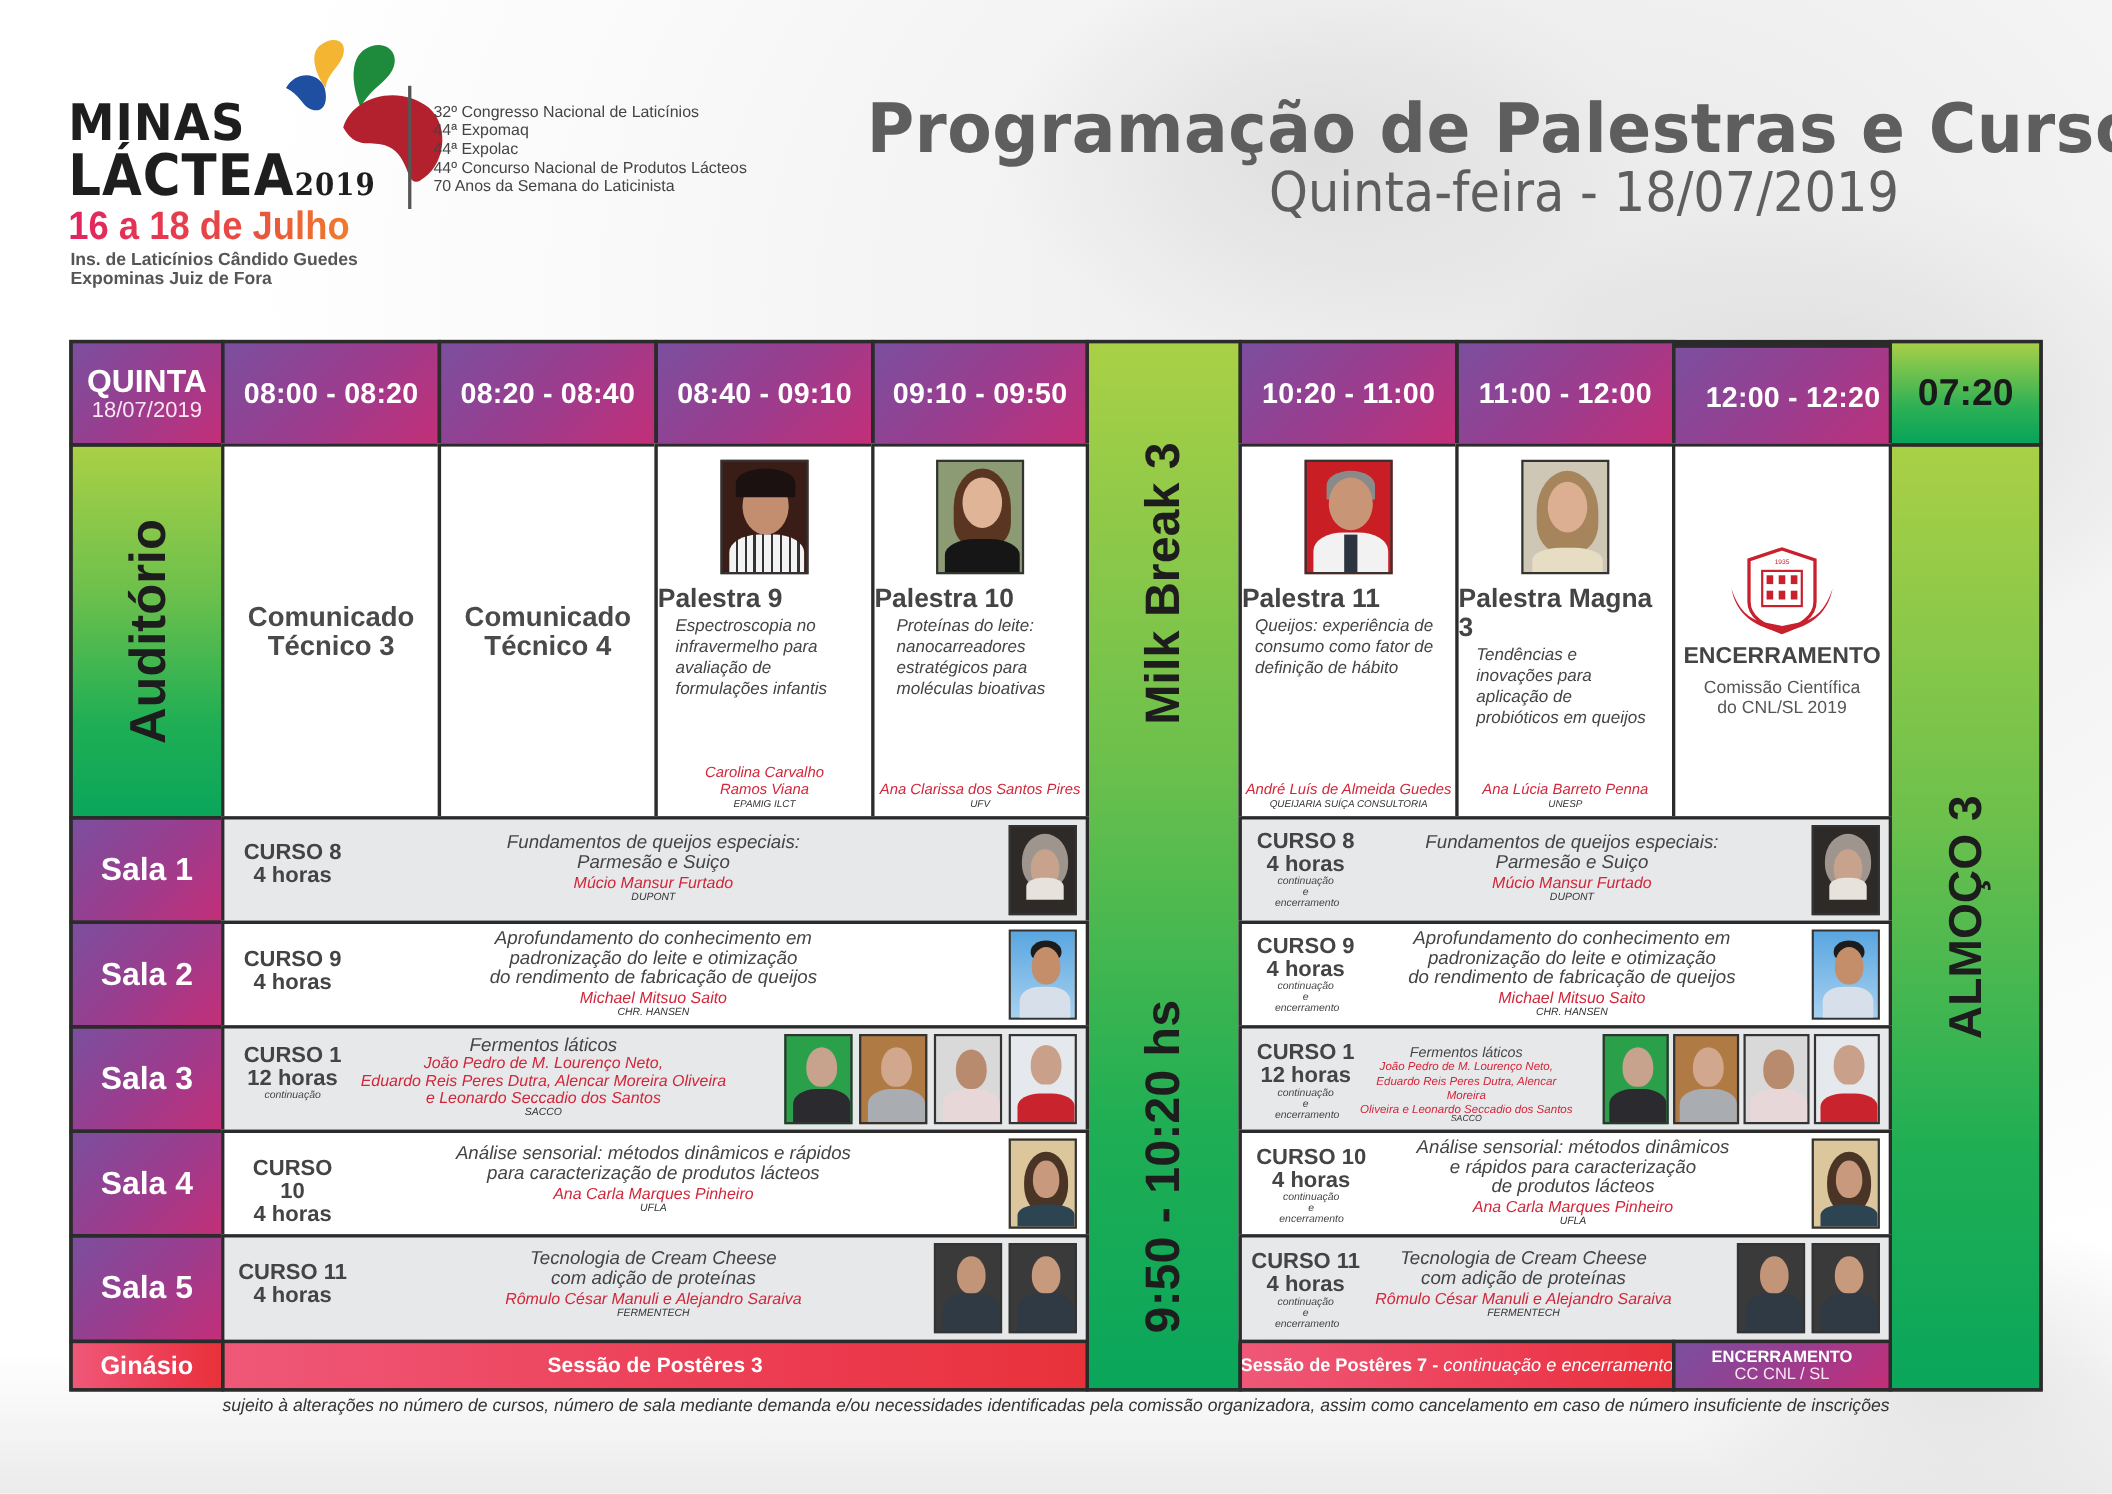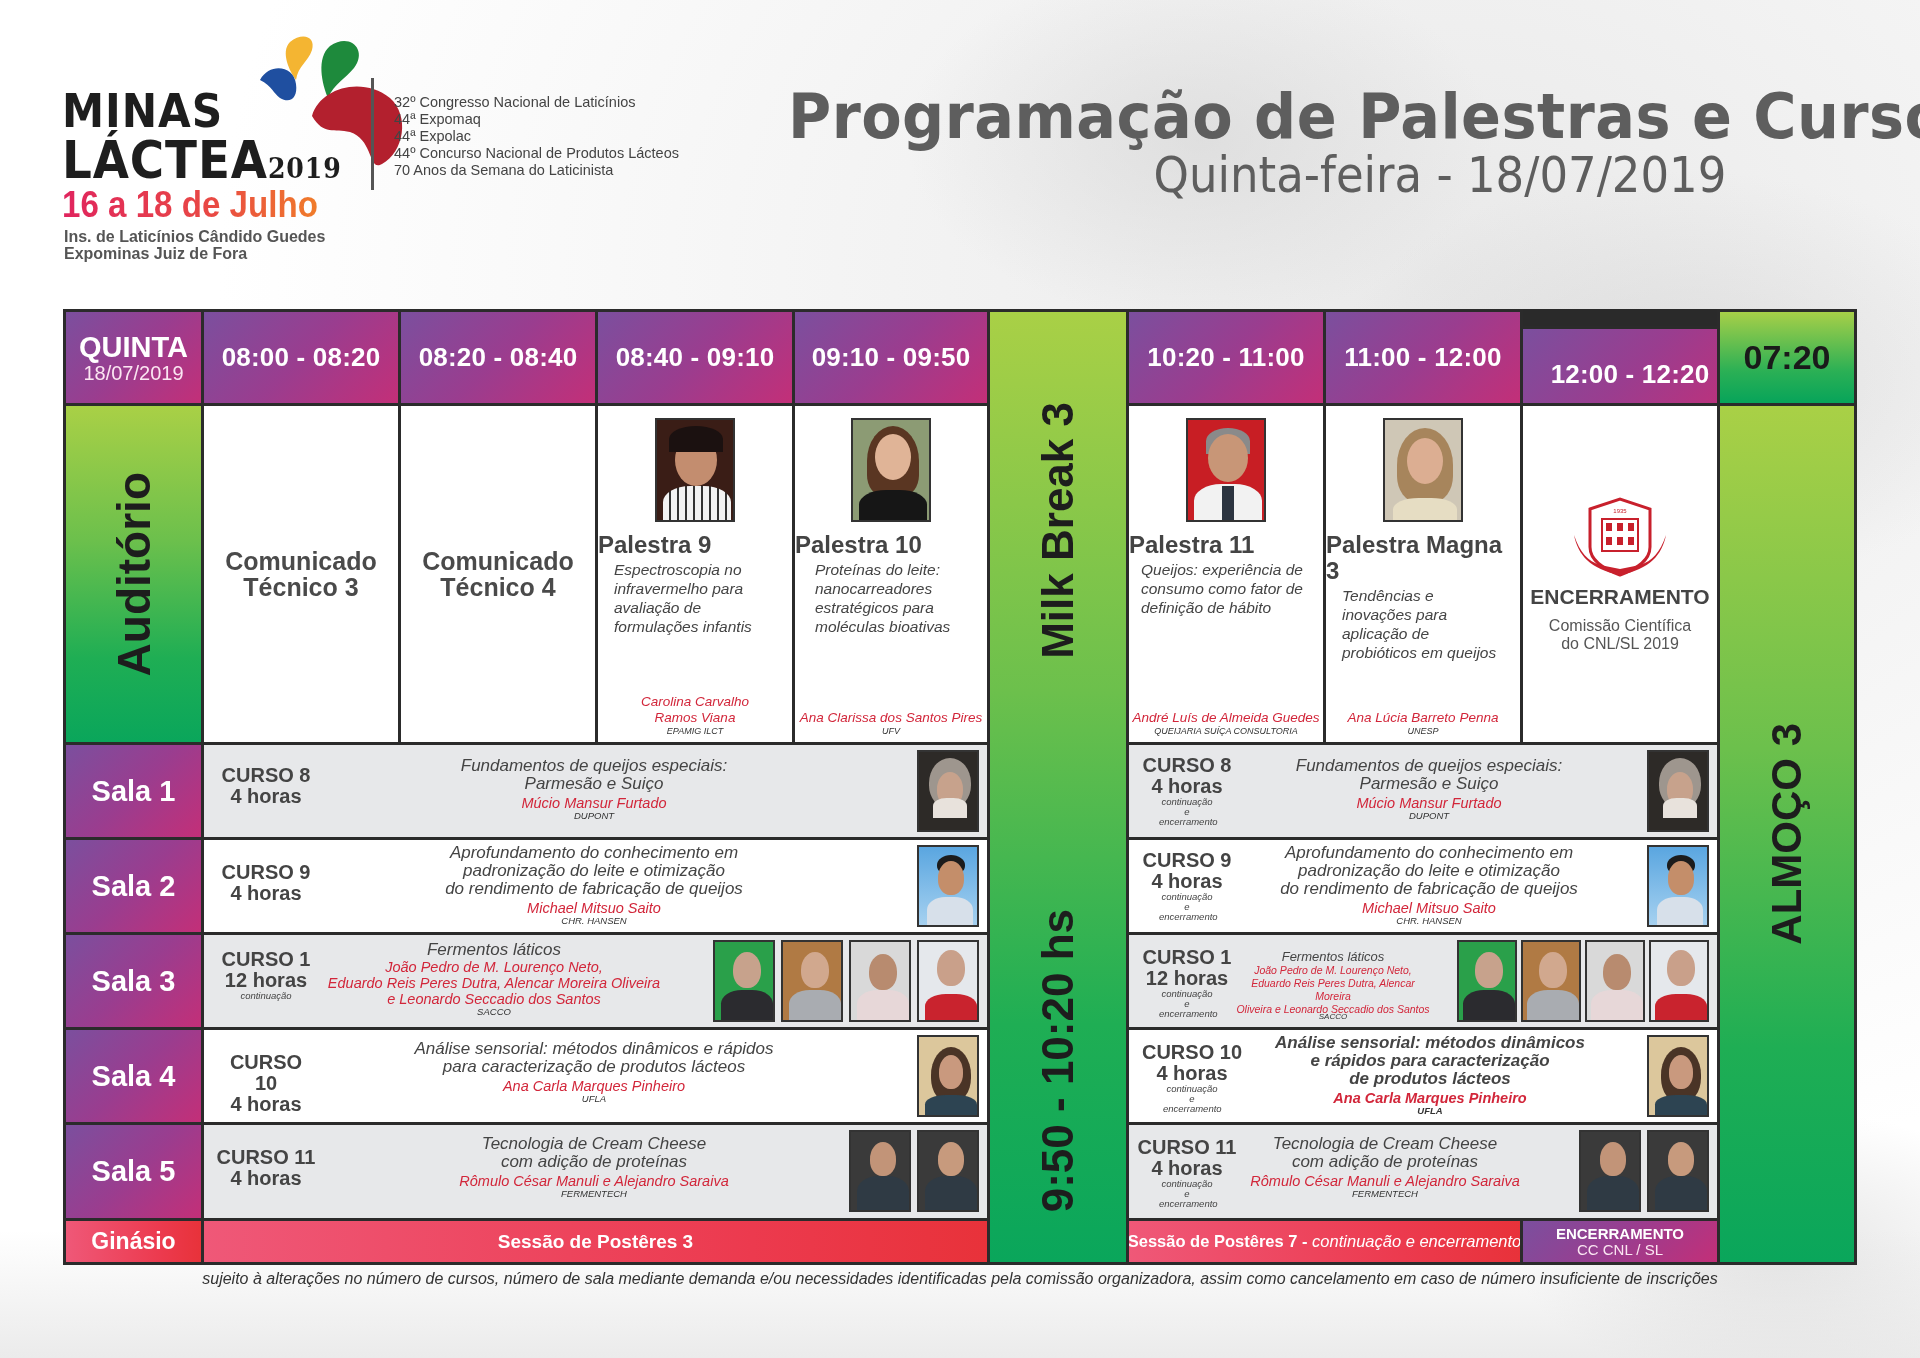--- a/index.html
+++ b/index.html
@@ -178,21 +178,21 @@
   </div>
   <div class="cell purple flex-c" style="left:729px;top:0;width:198px;height:97px;">
     <div class="hdr-time">09:10 - 09:50</div>
   </div>
   <div class="cell purple flex-c" style="left:1063px;top:0;width:200px;height:97px;">
     <div class="hdr-time">10:20 - 11:00</div>
   </div>
   <div class="cell purple flex-c" style="left:1260px;top:0;width:200px;height:97px;">
     <div class="hdr-time">11:00 - 12:00</div>
   </div>
-  <div class="cell purple flex-c" style="left:1457px;top:17px;width:220px;height:97px;">
+  <div class="cell purple flex-c" style="left:1457px;top:4px;width:220px;height:97px;">
     <div class="hdr-time">12:00 - 12:20</div>
   </div>
   <div class="cell green-h flex-c" style="left:1654px;top:0;width:140px;height:97px;">
     <div class="hdr-1220">07:20</div>
   </div>
 
   <div class="cell green-v flex-c" style="left:924px;top:0;width:142px;height:956px;">
     <div style="display:flex;flex-direction:column;align-items:center;justify-content:space-between;height:100%;padding:90px 0 50px;">
       <div class="vtext vtext-milk">Milk Break 3</div>
       <div class="vtext vtext-milk">9:50 - 10:20 hs</div>
@@ -470,21 +470,21 @@
         <div class="body" style="left:6px;top:58px;width:52px;height:24px;background:#2d4452;"></div>
       </div>
     </div>
   </div>
   <div class="cell white" style="left:1063px;top:718px;width:594px;height:98px;">
     <div class="course-code" style="left:8px;top:12px;width:110px;">
       <div class="code">CURSO 10</div>
       <div class="hours">4 horas</div>
       <div class="note" style="padding:0 26px;">continuação e encerramento</div>
     </div>
-    <div class="course-body" style="left:116px;top:4px;width:370px;font-weight:bold;">
+    <div class="course-body" style="left:116px;top:4px;width:370px;">
       <div class="ctitle">Análise sensorial: métodos dinâmicos</div>
       <div class="ctitle">e rápidos para caracterização</div>
       <div class="ctitle">de produtos lácteos</div>
       <div class="cspk">Ana Carla Marques Pinheiro</div>
       <div class="corg">UFLA</div>
     </div>
     <div class="photos" style="right:8px;top:5px;">
       <div class="pic" style="width:62px;height:82px;background:#dcc79c;">
         <div class="head" style="left:12px;top:10px;width:40px;height:56px;background:#4a3426;"></div>
         <div class="head" style="left:20px;top:18px;width:24px;height:34px;background:#c9997e;"></div>

